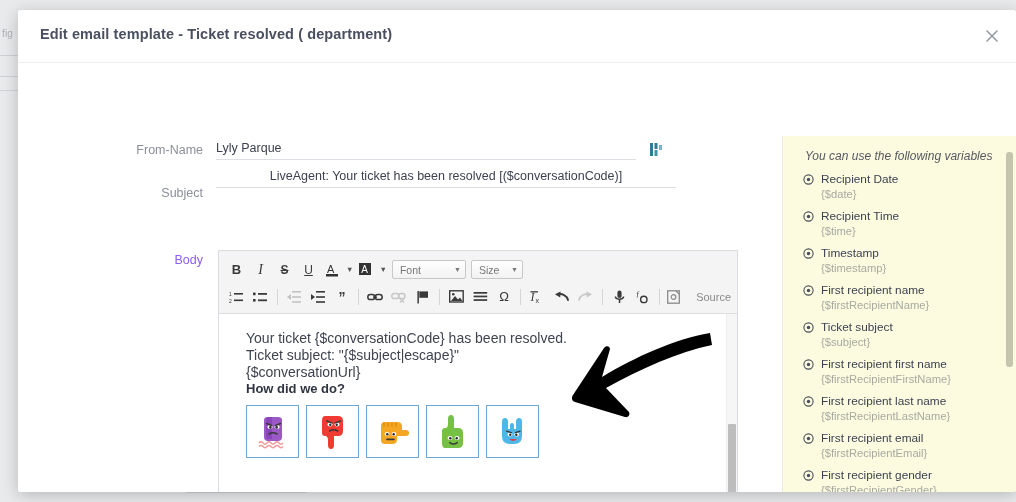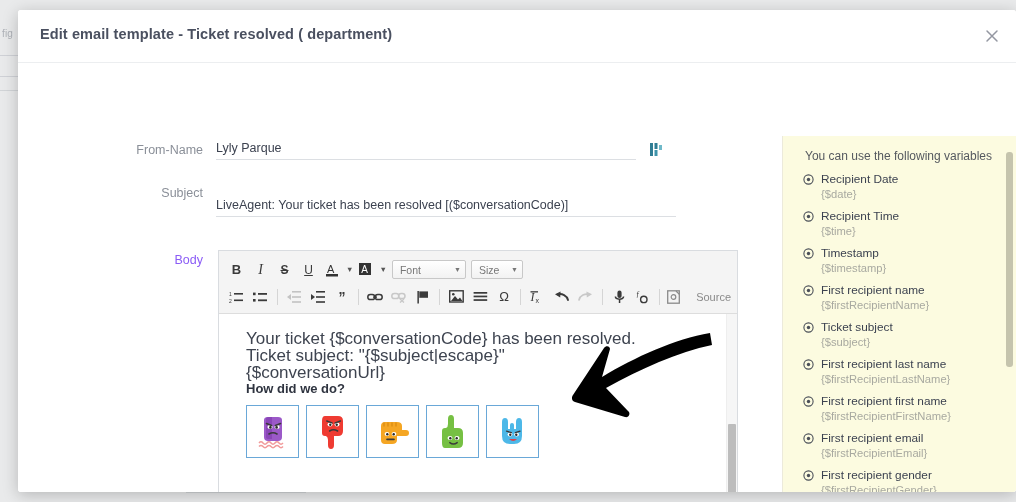--- a/index.html
+++ b/index.html
@@ -185,21 +185,21 @@
     background: #fff;
     overflow: hidden;
   }
   .canvas-inner {
     position: absolute;
     left: 0; top: 0; right: 10px; bottom: 0;
     padding: 16px 14px 0 27px;
     box-sizing: border-box;
   }
   .body-line {
-    font-size: 17px;
+    font-size: 14px;
     color: #3e4450;
     line-height: 17px;
     white-space: nowrap;
   }
   .reopen-btn {
     display: inline-block;
     margin: 4px 0 3px 0;
     background: #7a7a7a;
     color: #ffffff;
     font-size: 11.5px;
@@ -254,20 +254,21 @@
     border-left: 1px solid #eceadb;
     overflow: hidden;
     box-sizing: border-box;
     padding: 13px 0 0 0;
   }
   .vars-title {
     font-size: 12px;
     color: #55595f;
     padding: 0 22px 9px 22px;
     white-space: nowrap;
+    font-style: italic;
   }
   .vars-list { padding-left: 0; }
   .var-item {
     position: relative;
     padding: 0 20px 7px 38px;
     cursor: pointer;
   }
   .var-bullet {
     position: absolute;
     left: 20px; top: 2px;
@@ -341,21 +342,21 @@
       <div class="varicon" style="left:631px; top:79px;">
         <svg width="14" height="15" viewBox="0 0 14 15">
           <rect x="1" y="1" width="3" height="13" fill="#2f7d94"></rect>
           <rect x="5.5" y="1" width="3" height="6" fill="#2f7d94"></rect>
           <rect x="5.5" y="8" width="3" height="6" fill="#3f93aa"></rect>
           <rect x="10" y="3" width="3" height="5" fill="#6fb9c9"></rect>
         </svg>
       </div>
 
       <div class="field-label" style="left:70px; top:123px; width:115px;">Subject</div>
-      <input class="text-input" style="left: 198px; top: 135px; width: 460px;" value="LiveAgent: Your ticket has been resolved [($conversationCode)]">
+      <input class="text-input" style="left: 198px; top: 106px; width: 460px; text-align: center;" value="LiveAgent: Your ticket has been resolved [($conversationCode)]">
 
       <div class="field-label accent" style="left:70px; top:190px; width:115px;">Body</div>
 
       <div class="editor">
 
         <div class="toolbar">
           <div class="tb-row">
             <div class="tb-btn">
                 <b style="font-size:13px;">B</b>
               </div>
@@ -651,33 +652,33 @@
             <div class="var-code">{$subject}</div>
           </div>
 
           <div class="var-item">
             <span class="var-bullet">
               <svg width="11" height="11" viewBox="0 0 11 11">
                   <circle cx="5.5" cy="5.5" r="4.6" fill="none" stroke="#4a4f58" stroke-width="1.1"></circle>
                   <circle cx="5.5" cy="5.5" r="1.7" fill="#4a4f58"></circle>
                 </svg>
             </span>
+            <div class="var-name">First recipient first name</div>
+            <div class="var-code">{$firstRecipientFirstName}</div>
+          </div>
+
+          <div class="var-item">
+            <span class="var-bullet">
+              <svg width="11" height="11" viewBox="0 0 11 11">
+                  <circle cx="5.5" cy="5.5" r="4.6" fill="none" stroke="#4a4f58" stroke-width="1.1"></circle>
+                  <circle cx="5.5" cy="5.5" r="1.7" fill="#4a4f58"></circle>
+                </svg>
+            </span>
             <div class="var-name">First recipient last name</div>
             <div class="var-code">{$firstRecipientLastName}</div>
-          </div>
-
-          <div class="var-item">
-            <span class="var-bullet">
-              <svg width="11" height="11" viewBox="0 0 11 11">
-                  <circle cx="5.5" cy="5.5" r="4.6" fill="none" stroke="#4a4f58" stroke-width="1.1"></circle>
-                  <circle cx="5.5" cy="5.5" r="1.7" fill="#4a4f58"></circle>
-                </svg>
-            </span>
-            <div class="var-name">First recipient first name</div>
-            <div class="var-code">{$firstRecipientFirstName}</div>
           </div>
 
           <div class="var-item">
             <span class="var-bullet">
               <svg width="11" height="11" viewBox="0 0 11 11">
                   <circle cx="5.5" cy="5.5" r="4.6" fill="none" stroke="#4a4f58" stroke-width="1.1"></circle>
                   <circle cx="5.5" cy="5.5" r="1.7" fill="#4a4f58"></circle>
                 </svg>
             </span>
             <div class="var-name">First recipient email</div>

